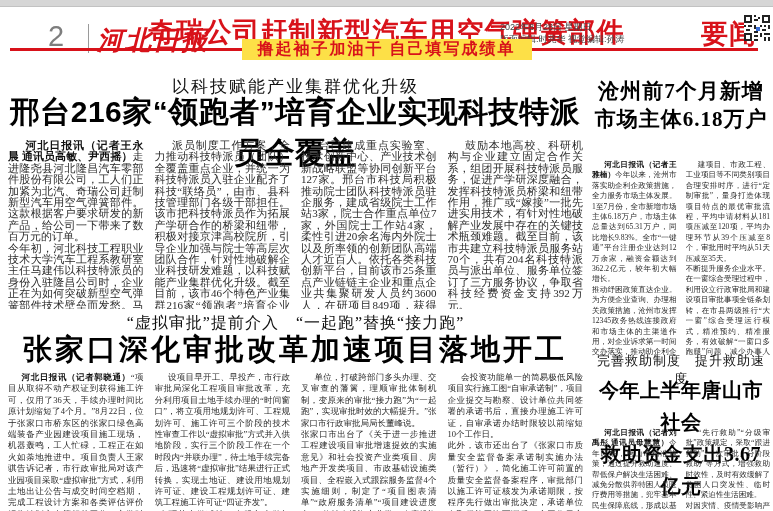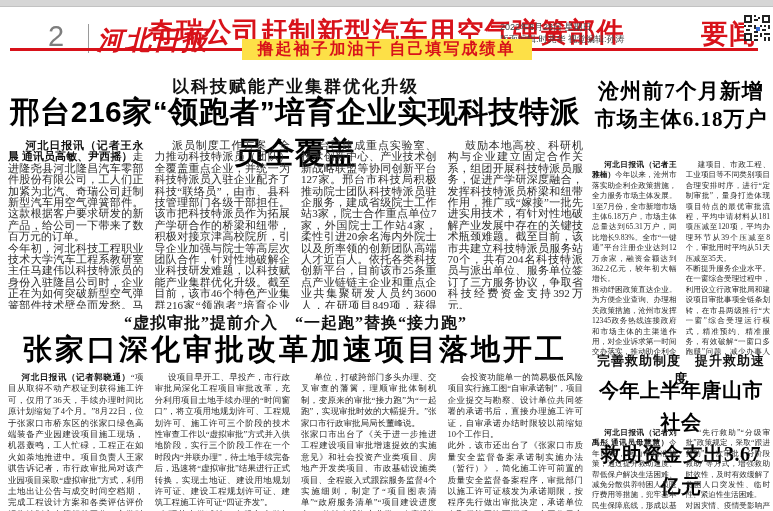--- a/index.html
+++ b/index.html
@@ -24,21 +24,21 @@
   .section-name { position:absolute; left:701px; top:16px; font-size:27px; font-weight:bold;
     color:#d8121a; letter-spacing:1px;text-align:right; }
   .qr { position:absolute; left:744px; top:15px; width:26px; height:26px; }
 
   .red-rule { position:absolute; left:10px; top:48px; width:748px; height:2.5px; background:#d8121a; }
   .sub-slogan { position:absolute; left:0; top:39px; width:773px; text-align:center; }
   .sub-slogan span { display:inline-block; background:#fde047; padding:0 16px;
     font-size:16px; font-weight:bold; color:#d8121a; letter-spacing:2px; }
 
   
-  .kicker { position:absolute; text-align:center; font-weight:bold; color:#111; }
+  .kicker { position:absolute; text-align:center; font-weight:normal; color:#111; }
   .headline { position:absolute; text-align:center; font-weight:bold; color:#000; }
   .cols { position:absolute; display:flex; overflow:hidden; }
   .col { flex:1; text-align:justify; overflow:hidden; white-space:pre-line;
     text-indent:1.6em; color:#2a2a2a; }
   .byline { font-weight:bold; color:#111; }
 
   
   .a1-kicker { left:8px; top:75px; width:575px; font-size:17px; letter-spacing:2px; }
   .a1-headline { left:0px; top:92px; width:590px; font-size:30px;
     font-family:"Liberation Sans", sans-serif; letter-spacing:0.5px; }

